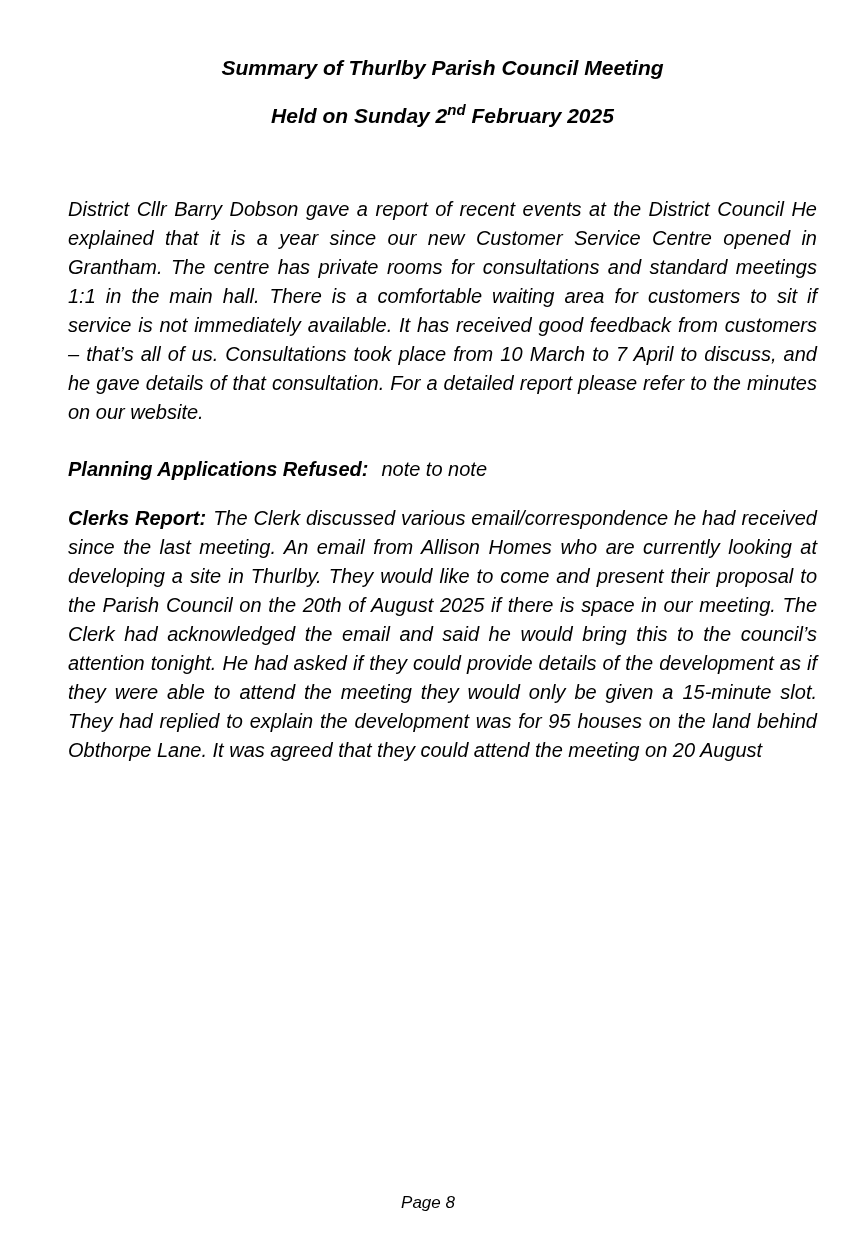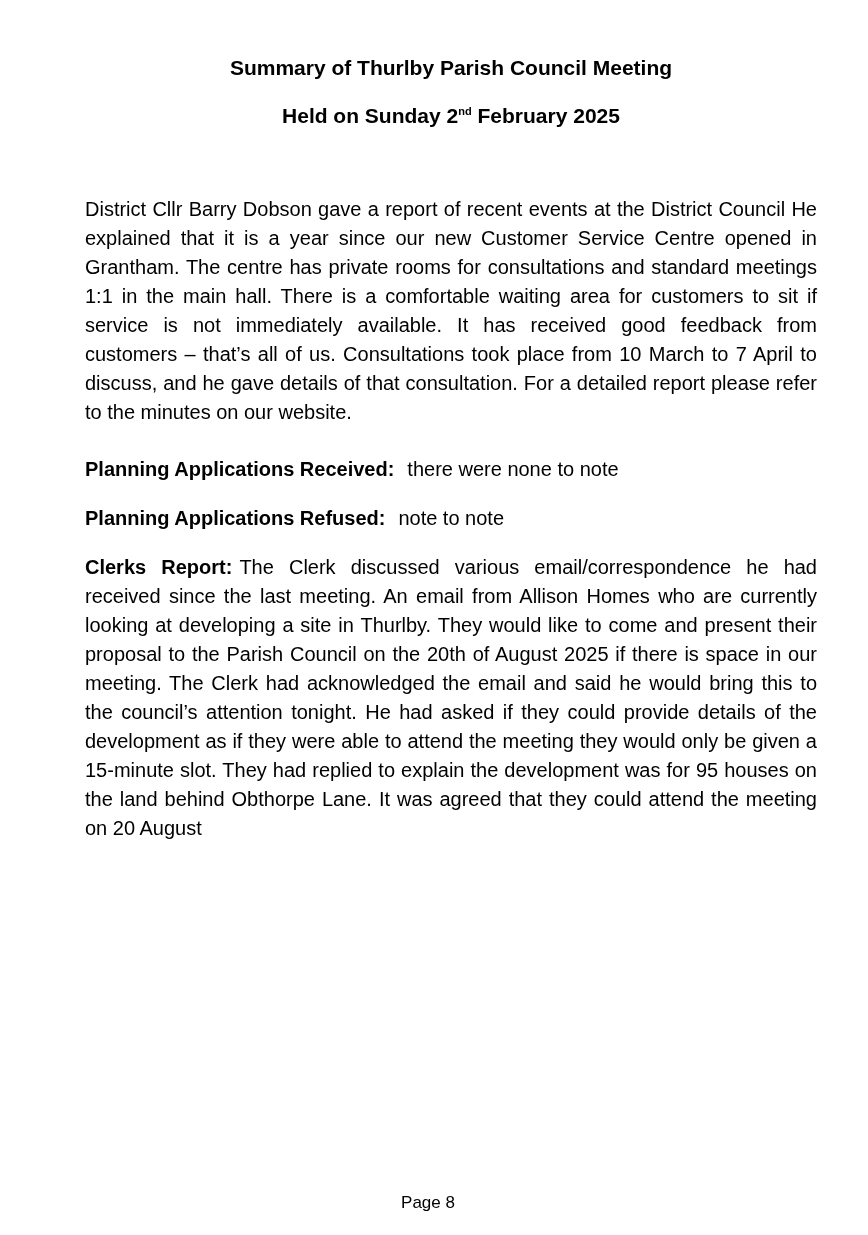--- a/index.html
+++ b/index.html
@@ -5,39 +5,40 @@
   html, body { margin: 0; padding: 0; background: #ffffff; }
   .page {
     position: relative;
     width: 868px;
     height: 1235px;
     margin: 0 auto;
     background: #ffffff;
     color: #000000;
     font-family: "Liberation Sans", "DejaVu Sans", sans-serif;
     box-sizing: border-box;
-    padding: 55px 51px 0 85px;
+    padding: 55px 51px 0 68px;
     overflow: hidden;
+    font-style: italic;
   }
   .doc-title {
     margin: 0;
     font-size: 21px;
     line-height: 26px;
     font-weight: 700;
     text-align: center;
   }
   .doc-subtitle {
     margin: 22px 0 0 0;
     font-size: 21px;
     line-height: 26px;
     font-weight: 700;
     text-align: center;
   }
   .doc-subtitle sup {
-    font-size: 11px;
+    font-size: 15px;
     line-height: 0;
     vertical-align: super;
   }
   .body-para {
     margin: 0 0 20px 0;
     font-size: 20px;
     line-height: 29px;
     font-weight: 400;
   }
   .justified { text-align: justify; }
@@ -60,21 +61,20 @@
 <body>
 
 <div class="page">
 
   <h1 class="doc-title">Summary of Thurlby Parish Council Meeting</h1>
 
   <h2 class="doc-subtitle"><span>Held on Sunday 2</span><sup>nd</sup><span> February 2025</span></h2>
 
   <p class="body-para justified first-para">District Cllr Barry Dobson gave a report of recent events at the District Council He explained that it is a year since our new Customer Service Centre opened in Grantham. The centre has private rooms for consultations and standard meetings 1:1 in the main hall. There is a comfortable waiting area for customers to sit if service is not immediately available. It has received good feedback from customers – that’s all of us. Consultations took place from 10 March to 7 April to discuss, and he gave details of that consultation. For a detailed report please refer to the minutes on our website.</p>
 
-  <p class="body-para"><span class="label">Planning Applications Received:</span><span class="gap-wide">there were none to note</span></p>
 
 
   <p class="body-para"><span class="label">Planning Applications Refused:</span><span class="gap-wide">note to note</span></p>
 
   <p class="body-para justified"><span class="label">Clerks Report:</span><span class="gap-small">The Clerk discussed various email/correspondence he had received since the last meeting. An email from Allison Homes who are currently looking at developing a site in Thurlby. They would like to come and present their proposal to the Parish Council on the 20th of August 2025 if there is space in our meeting. The Clerk had acknowledged the email and said he would bring this to the council’s attention tonight. He had asked if they could provide details of the development as if they were able to attend the meeting they would only be given a 15-minute slot. They had replied to explain the development was for 95 houses on the land behind Obthorpe Lane. It was agreed that they could attend the meeting on 20 August</span></p>
 
   <div class="page-footer">Page 8</div>
 
 </div>
 

